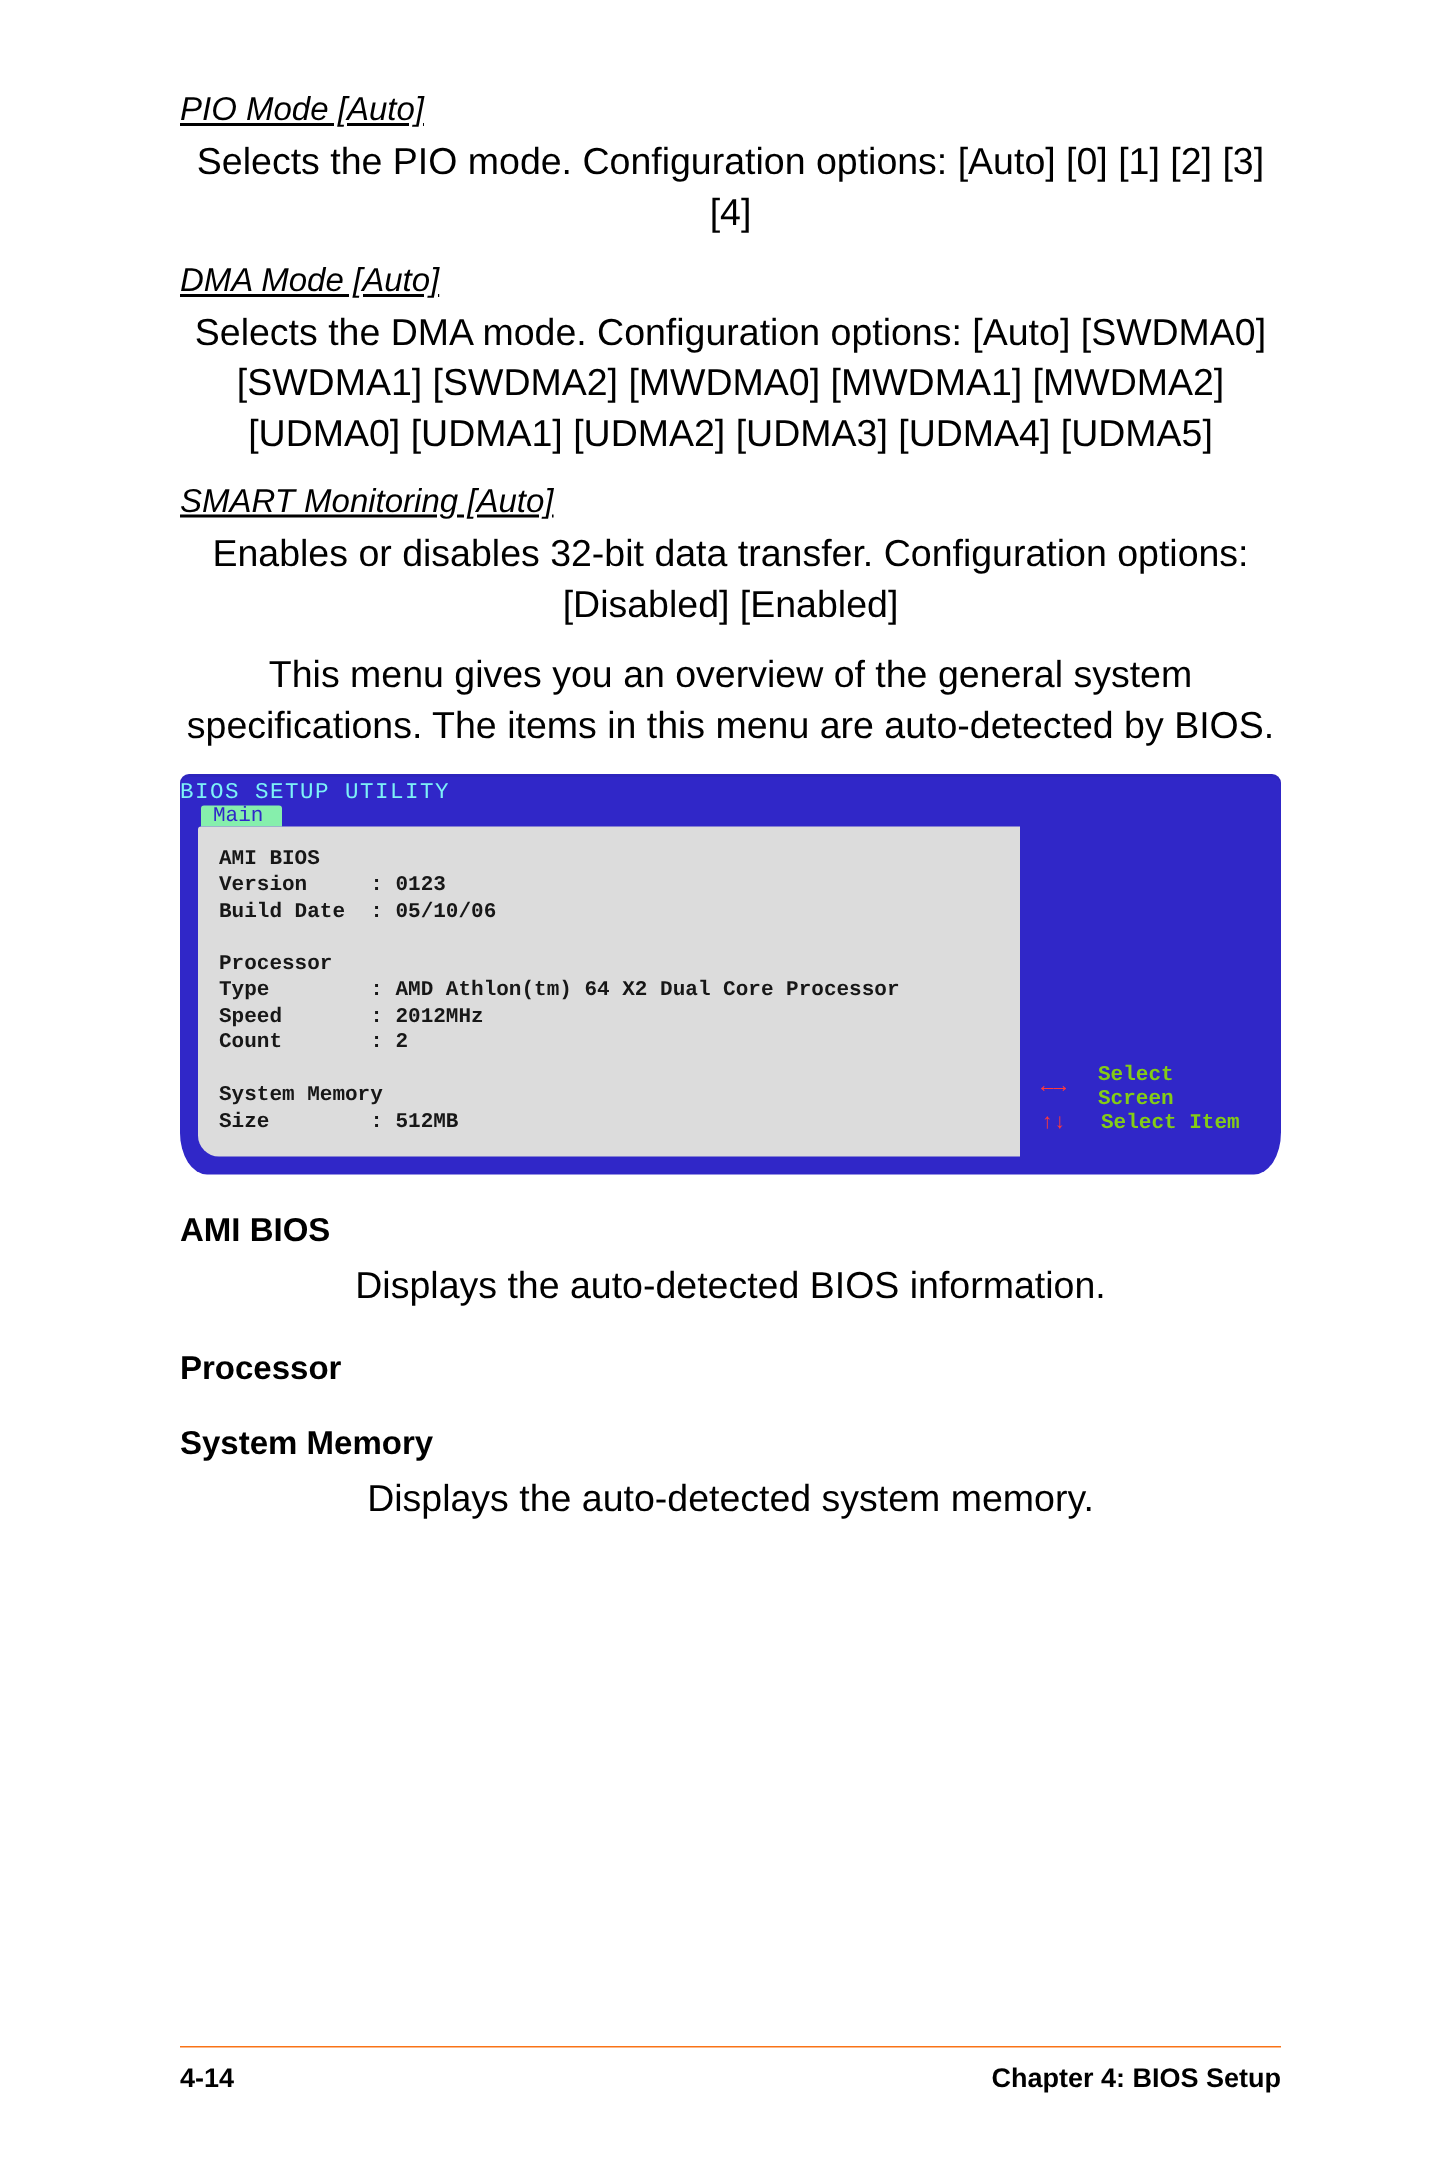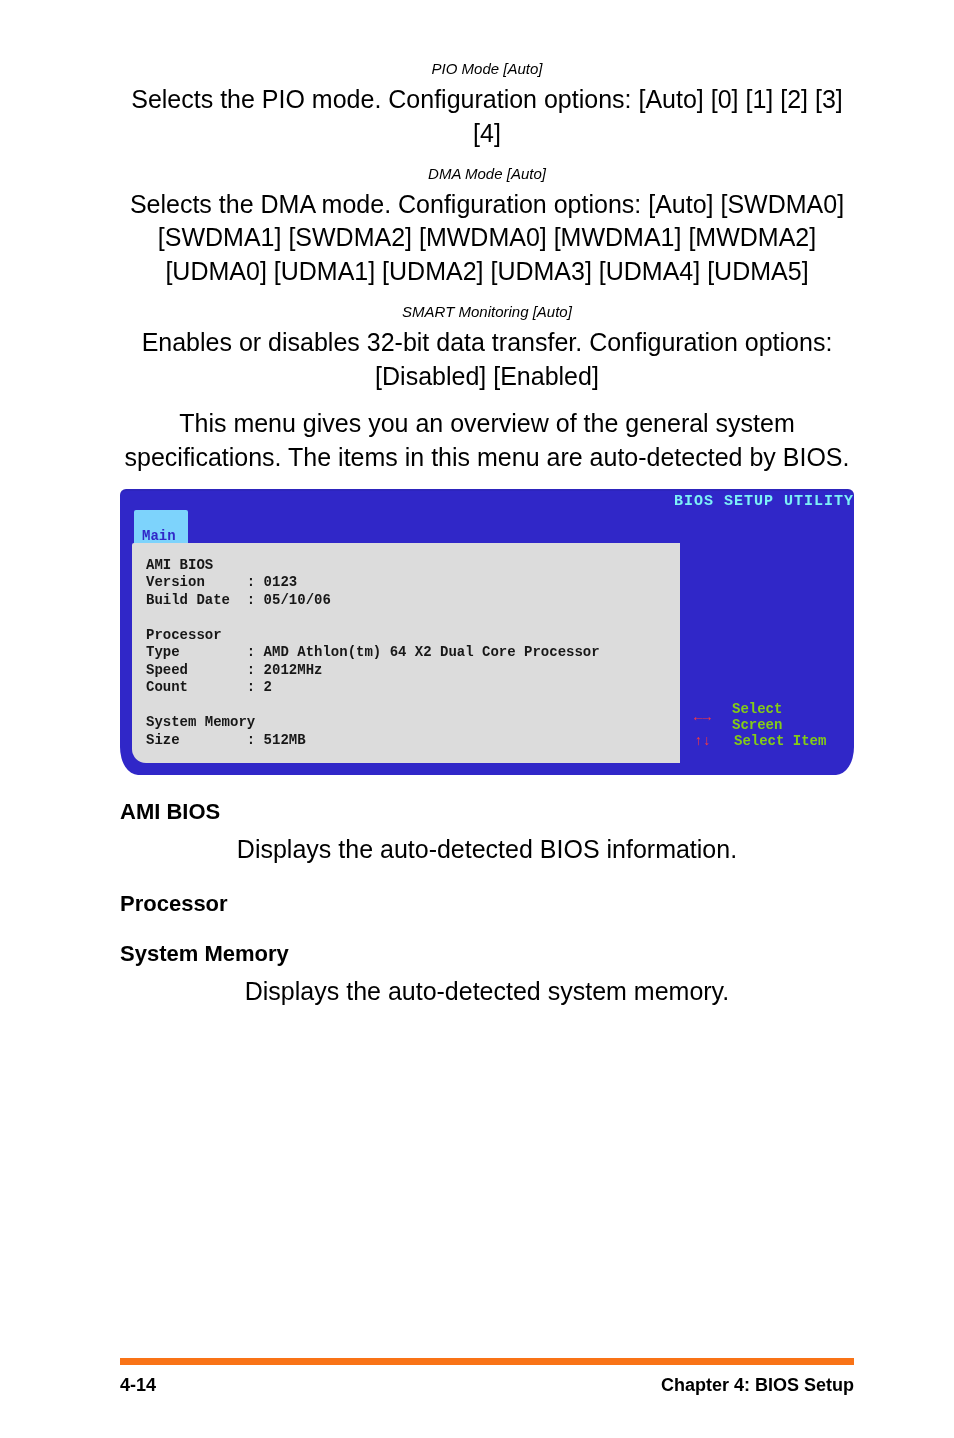--- a/index.html
+++ b/index.html
@@ -11,23 +11,23 @@
   }
   .page {
     width: 954px;
     min-height: 1438px;
     padding: 60px 100px 40px 120px;
     box-sizing: border-box;
     position: relative;
   }
   .subhead {
     font-style: italic;
-    font-size: 15px;
+    text-decoration: underline;
+    font-size: 22px;
     margin: 0 0 6px 0;
-    text-align: center;
   }
   .body-txt {
     font-size: 25px;
     line-height: 1.35;
     margin: 0 0 14px 0;
     text-align: center;
   }
   .section-title {
     font-size: 30px;
     font-weight: bold;
@@ -42,37 +42,37 @@
     width: 100%;
     background: #3027c8;
     border-radius: 6px 6px 18px 18px / 6px 6px 28px 28px;
     overflow: hidden;
     margin: 14px 0 4px 0;
     box-shadow: 0 2px 0 rgba(0,0,0,0.05) inset;
   }
   .bios-title {
     color: #7df1f7;
     font-family: "Courier New", monospace;
-    font-weight: bold;
-    text-align: right;
+    font-weight: normal;
+    text-align: left;
     letter-spacing: 1px;
     font-size: 15px;
     padding: 4px 0 0 0;
   }
   .bios-tab-row {
     display: flex;
     padding: 0 0 0 14px;
   }
   .bios-tab {
-    background: #7dd3fc;
+    background: #86efac;
     color: #3027c8;
     font-family: "Courier New", monospace;
-    font-weight: bold;
+    font-weight: normal;
     font-size: 14px;
-    padding: 19px 12px 0 8px;
+    padding: 0 12px 0 8px;
     border-radius: 2px 2px 0 0;
     line-height: 1;
   }
   .bios-body {
     display: flex;
     align-items: stretch;
     padding: 0 12px 12px 12px;
   }
   .bios-left {
     background: #dcdcdc;
@@ -101,21 +101,21 @@
     align-items: center;
     gap: 16px;
   }
   .nav-arrows { color: #ff3a3a; width: 24px; }
   .nav-label { color: #84cc16; }
   .footer {
     position: absolute;
     bottom: 42px;
     left: 120px;
     right: 100px;
-    border-top: 7px solid #f97316;
+    border-top: 1px solid #f97316;
     padding-top: 10px;
     display: flex;
     justify-content: space-between;
     font-size: 18px;
     font-weight: bold;
   }
 </style>
 </head>
 <body>
 

